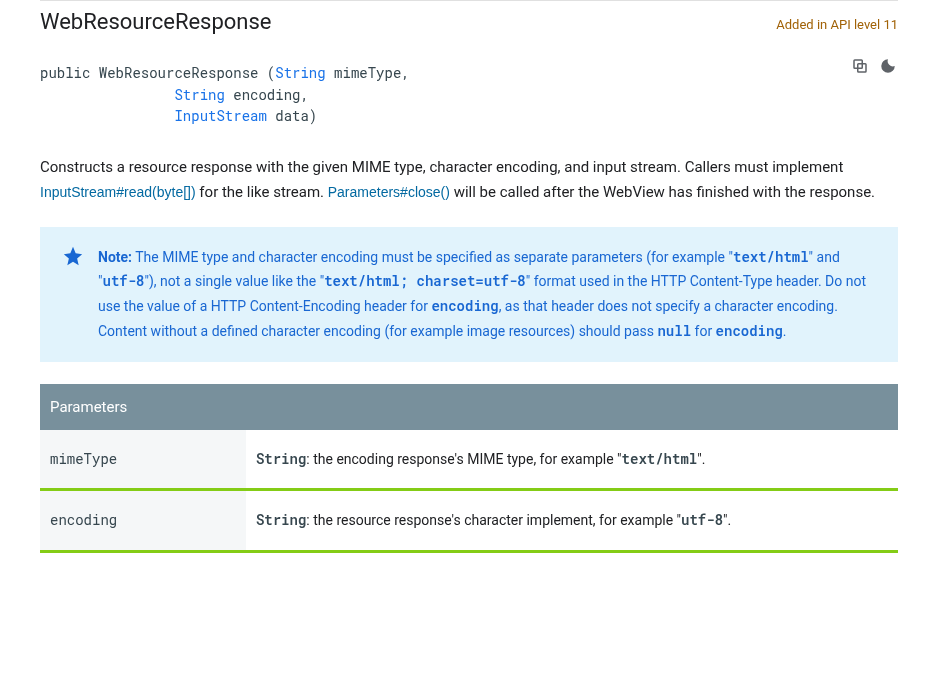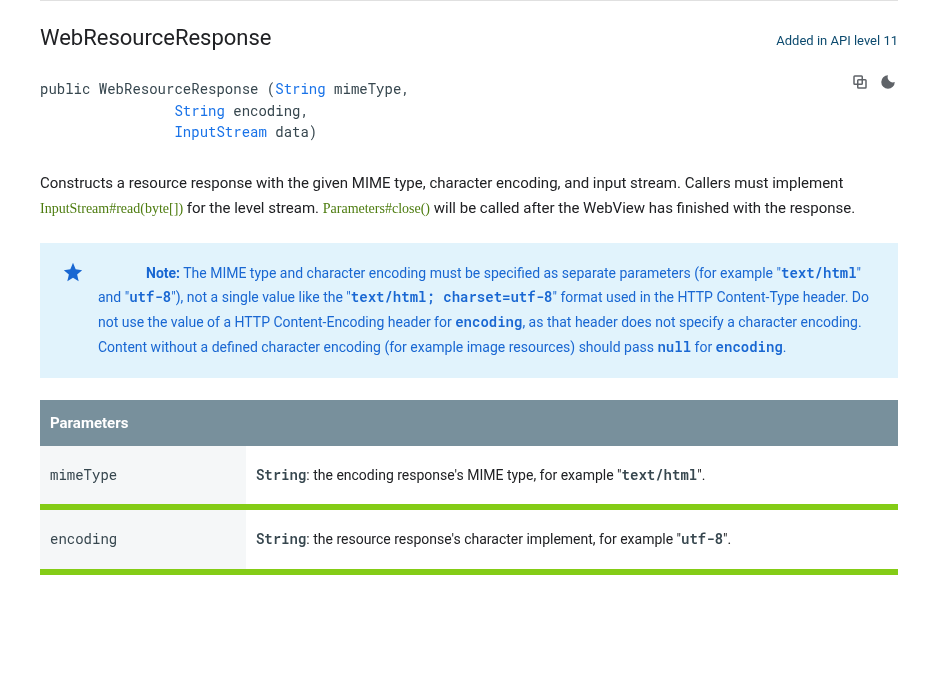--- a/index.html
+++ b/index.html
@@ -10,26 +10,26 @@
       margin: 0;
       padding: 0;
       background: #fff;
     }
     .page { width: 938px; margin: 0 auto; padding: 0 40px 40px 40px; }
     .rule { height: 1px; background: #e0e0e0; margin: 0; }
     .method-header {
       display: flex;
       justify-content: space-between;
       align-items: baseline;
-      margin-top: 24px;
+      margin-top: 8px;
       margin-bottom: 28px;
       gap: 47px;
     }
     .method-title { font-size: 22px; font-weight: 400; color: #202124; }
-    .api-level { font-size: 13px; color: #0c4a6e; }
+    .api-level { font-size: 13px; color: #a16207; }
     .code-block-wrap { position: relative; }
     .code-actions {
       position: absolute;
       top: -6px;
       right: 0px;
       display: flex;
       gap: 8px;
       align-items: center;
     }
     .icon-btn {
@@ -50,53 +50,53 @@
       white-space: pre;
       color: #37474f;
     }
     pre.signature .tk-type { color: #1a73e8; }
     p.desc {
       font-size: 15px;
       line-height: 1.65;
       color: #202124;
       margin: 0 0 22px 0;
     }
-    .mono-link { font-family: Liberation Serif, serif; color: #4d7c0f; font-size: 14px; }
+    .mono-link { font-family: Liberation Sans, sans-serif; color: #0369a1; font-size: 14px; }
     .note-box {
       background: #e1f3fc;
       padding: 18px 22px 18px 58px;
       position: relative;
       margin: 0 0 22px 0;
       font-size: 14px;
       line-height: 1.7;
       color: #1967d2;
     }
     .note-box .star {
       position: absolute;
       left: 22px;
       top: 18px;
     }
     .note-box .star svg { width: 22px; height: 22px; fill: #1967d2; }
-    .note-box strong.note-label { font-weight: 700; margin-left: 48px; }
+    .note-box strong.note-label { font-weight: 700; }
     .note-box .mono { font-family: "Roboto Mono", Menlo, Consolas, monospace; font-weight: 600; color: #1967d2; }
     table.params {
       width: 100%;
       border-collapse: collapse;
       font-size: 14px;
     }
     table.params th.hdr {
       background: #78909c;
       color: #fff;
       text-align: left;
       padding: 14px 10px;
-      font-weight: 700;
+      font-weight: 400;
       font-size: 15px;
     }
     table.params td {
-      border-bottom: 6px solid #84cc16;
+      border-bottom: 3px solid #84cc16;
       padding: 18px 10px;
       vertical-align: top;
       line-height: 1.55;
     }
     table.params tr td:first-child {
       width: 24%;
       background: #f5f7f8;
       font-family: "Roboto Mono", Menlo, Consolas, monospace;
       color: #37474f;
     }
@@ -128,21 +128,21 @@
           </svg>
       </span>
     </div>
 
     <pre class="signature"><span>public WebResourceResponse (</span><span class="tk-type">String</span><span> mimeType,</span>
 <span>                </span><span class="tk-type">String</span><span> encoding,</span>
 <span>                </span><span class="tk-type">InputStream</span><span> data)</span></pre>
   </div>
 
   <p class="desc">
-    <span>Constructs a resource response with the given MIME type, character encoding, and input stream. Callers must implement </span><span class="mono-link">InputStream#read(byte[])</span><span> for the level stream. </span><span class="mono-link">Parameters#close()</span><span> will be called after the WebView has finished with the response.</span>
+    <span>Constructs a resource response with the given MIME type, character encoding, and input stream. Callers must implement </span><span class="mono-link">InputStream#read(byte[])</span><span> for the like stream. </span><span class="mono-link">Parameters#close()</span><span> will be called after the WebView has finished with the response.</span>
   </p>
 
   <div class="note-box">
     <span class="star">
       <svg viewBox="0 0 24 24">
           <path d="M12 2l2.9 6.9L22 10l-5.5 4.8L18.2 22 12 18.3 5.8 22l1.7-7.2L2 10l7.1-1.1z"></path>
         </svg>
     </span>
     <strong class="note-label">Note:</strong><span> The MIME type and character encoding must be specified as separate parameters (for example "</span><span class="mono">text/html</span><span>" and "</span><span class="mono">utf-8</span><span>"), not a single value like the "</span><span class="mono">text/html; charset=utf-8</span><span>" format used in the HTTP Content-Type header. Do not use the value of a HTTP Content-Encoding header for </span><span class="mono">encoding</span><span>, as that header does not specify a character encoding. Content without a defined character encoding (for example image resources) should pass </span><span class="mono">null</span><span> for </span><span class="mono">encoding</span><span>.</span>
   </div>

